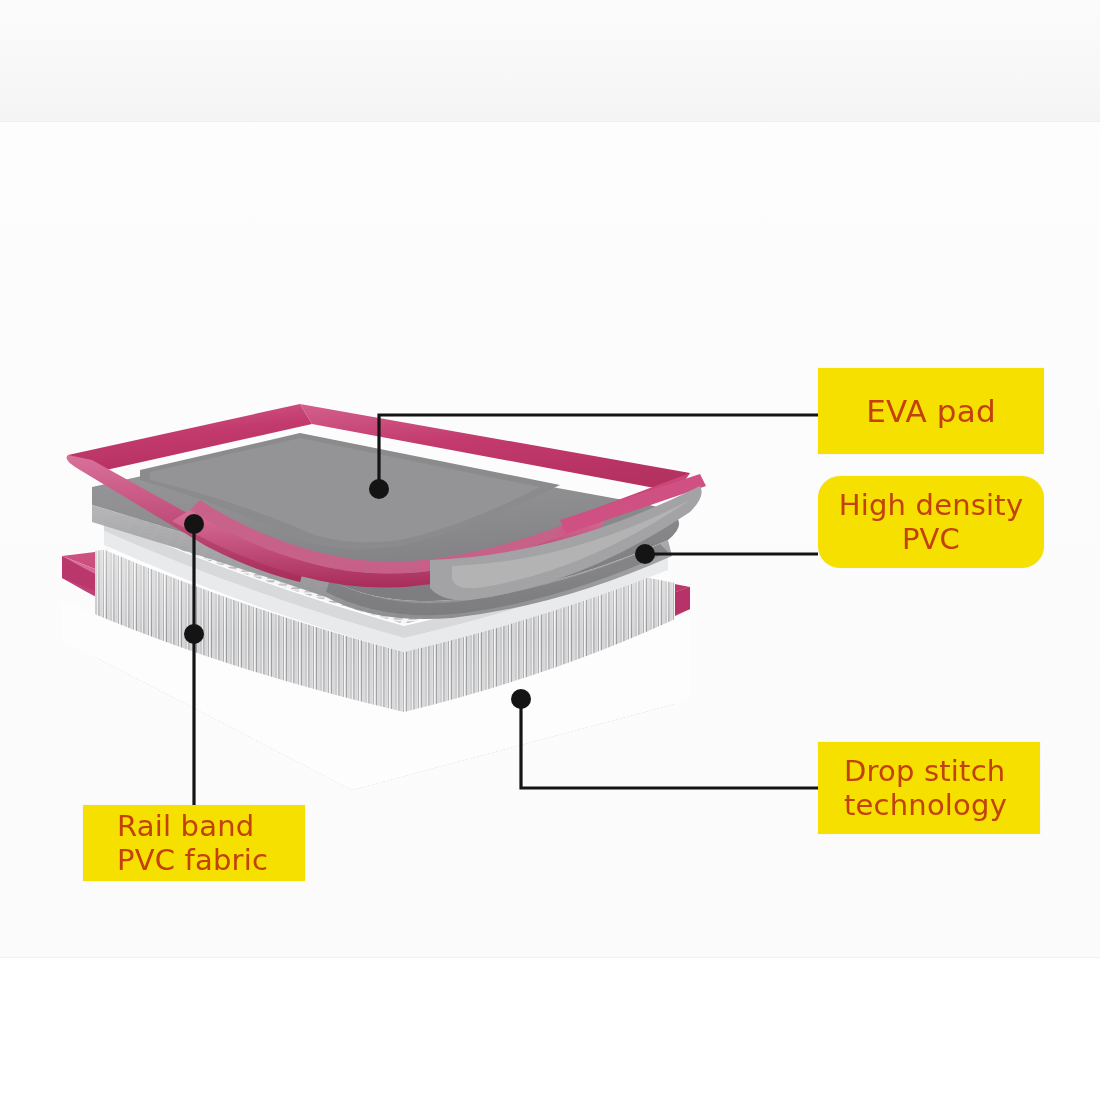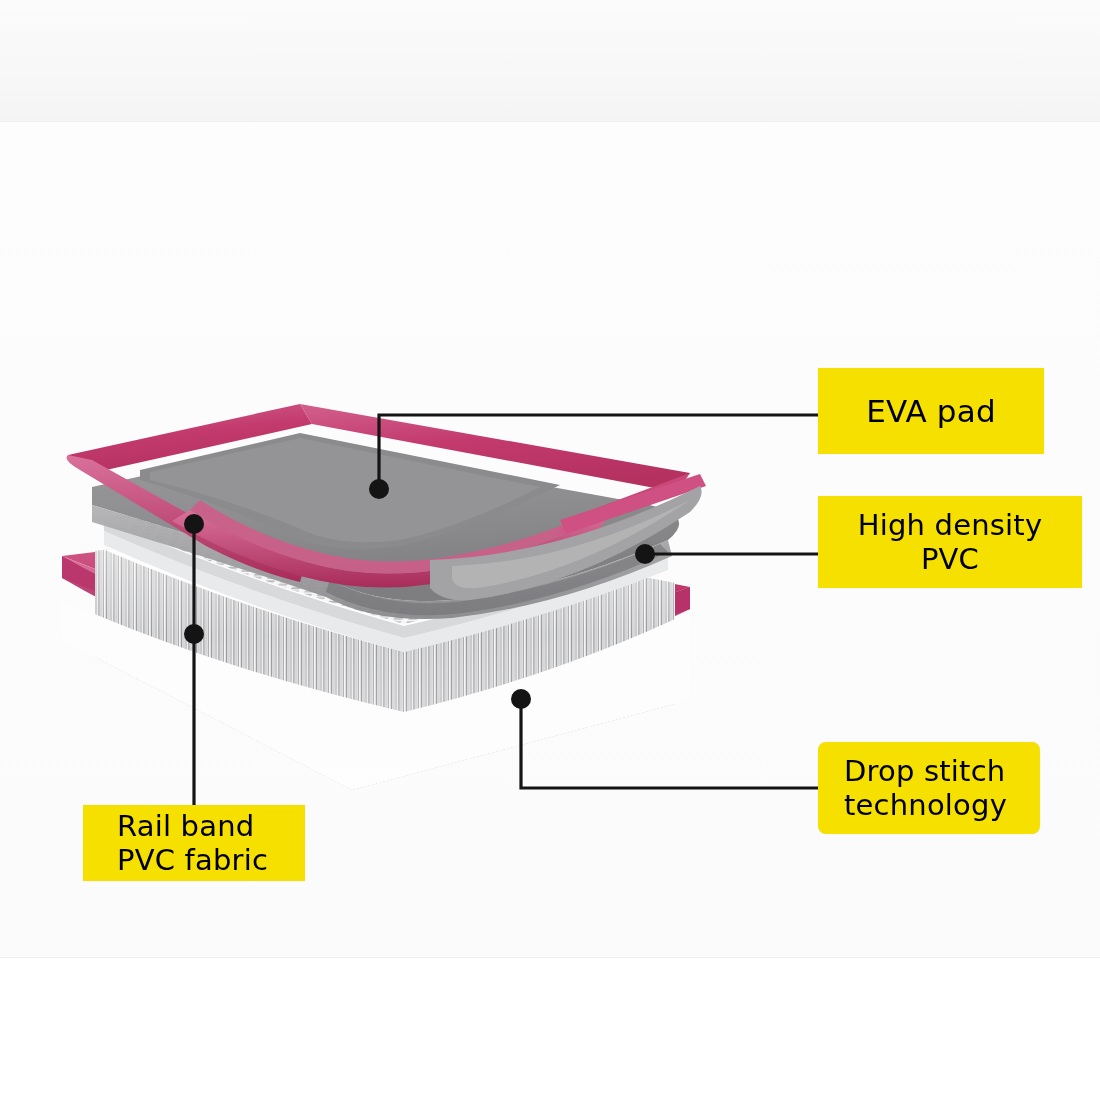--- a/index.html
+++ b/index.html
@@ -22,36 +22,36 @@
     background:#ffffff;}
   .bg-seam{position:absolute;left:0;width:1100px;height:1px;background:#f0f0f1;}
 
   
   #art{position:absolute;left:0;top:0;width:1100px;height:1100px;}
 
   
   .label{
     position:absolute;
     background:#F5E000;
-    color:#000000;
+    color:#c2410c;
     display:flex;
     align-items:center;
     box-sizing:border-box;
     line-height:1.18;
     letter-spacing:.2px;
     font-weight:400;
     box-shadow:0 0 0 .5px rgba(0,0,0,.04);
   }
   .label span{display:block;white-space:pre-line;}
   .lbl-eva{left:818px;top:368px;width:226px;height:86px;
     justify-content:center;text-align:center;font-size:31px;}
-  .lbl-pvc{left:818px;top:496px;width:264px;height:92px;
-    justify-content:center;text-align:center;font-size:29px;}
+  .lbl-pvc{left:818px;top:476px;width:226px;height:92px;
+    justify-content:center;text-align:center;font-size:29px;border-radius:22px;}
   .lbl-drop{left:818px;top:742px;width:222px;height:92px;
-    justify-content:flex-start;padding-left:26px;text-align:left;font-size:29px;border-radius:8px;}
+    justify-content:flex-start;padding-left:26px;text-align:left;font-size:29px;}
   .lbl-rail{left:83px;top:805px;width:222px;height:76px;
     justify-content:flex-start;padding-left:34px;text-align:left;font-size:29px;}
 </style>
 </head>
 <body>
 
 <div id="stage">
 
   <div class="bg-base"></div>
   <div class="bg-band-top"></div>

